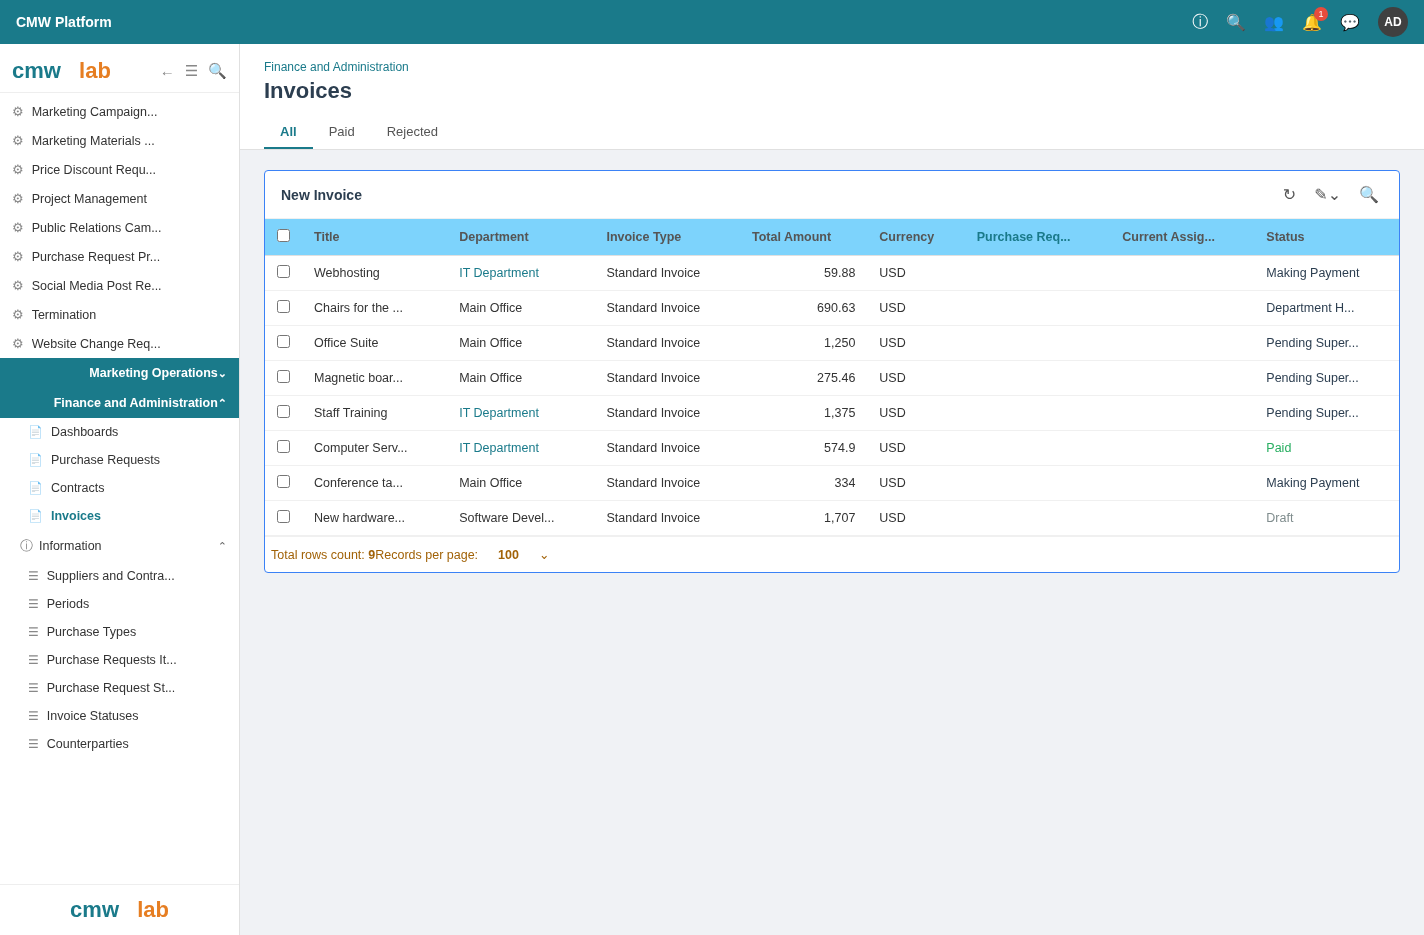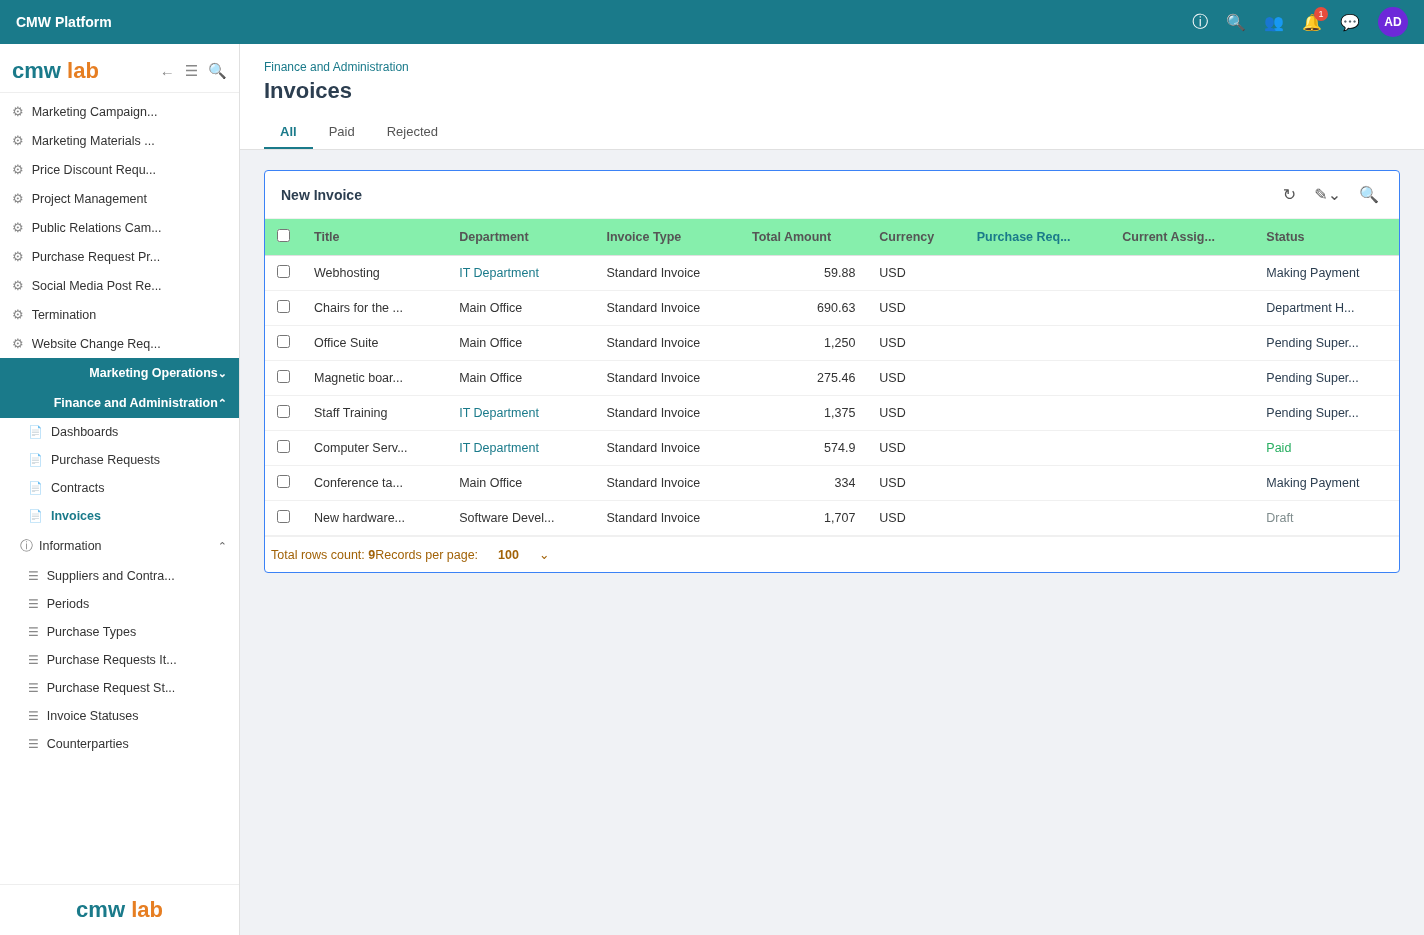--- a/index.html
+++ b/index.html
@@ -23,21 +23,21 @@
       top: -6px; right: -6px;
       background: #e74c3c;
       color: white;
       border-radius: 50%;
       font-size: 9px;
       width: 14px; height: 14px;
       display: flex; align-items: center; justify-content: center;
     }
     .avatar {
       width: 30px; height: 30px;
-      background: #6d28d9;
+      background: #404040;
       border-radius: 50%;
       display: flex; align-items: center; justify-content: center;
       font-size: 12px; font-weight: bold; color: white; cursor: pointer;
     }
 
     
     .main-layout { display: flex; height: calc(935px - 44px); }
 
     
     .sidebar {
@@ -53,21 +53,21 @@
       display: flex;
       align-items: center;
       justify-content: space-between;
       border-bottom: 1px solid #eee;
     }
     .sidebar-logo {
       font-size: 22px;
       font-weight: bold;
       display: flex;
       align-items: center;
-      gap: 0;
+      gap: 6px;
     }
     .logo-cmw { color: #1a7a8a; }
     .logo-lab { color: #e67e22; }
     .sidebar-icons { display: flex; gap: 10px; color: #888; font-size: 15px; cursor: pointer; }
 
     .sidebar-list {
       flex: 1;
       overflow-y: auto;
       padding: 4px 0;
     }
@@ -187,21 +187,21 @@
     .table-toolbar-left { font-size: 14px; font-weight: bold; color: #2c3e50; }
     .table-toolbar-right { display: flex; align-items: center; gap: 10px; color: #666; font-size: 16px; }
     .toolbar-btn { cursor: pointer; padding: 2px 4px; color: #555; }
 
     
     table {
       width: 100%;
       border-collapse: collapse;
     }
     thead tr {
-      background: #86efac;
+      background: #7dd3fc;
       border-bottom: 1px solid #e0e0e0;
     }
     thead th {
       padding: 10px 12px;
       text-align: left;
       font-size: 12.5px;
       font-weight: bold;
       color: #555;
       white-space: nowrap;
     }

